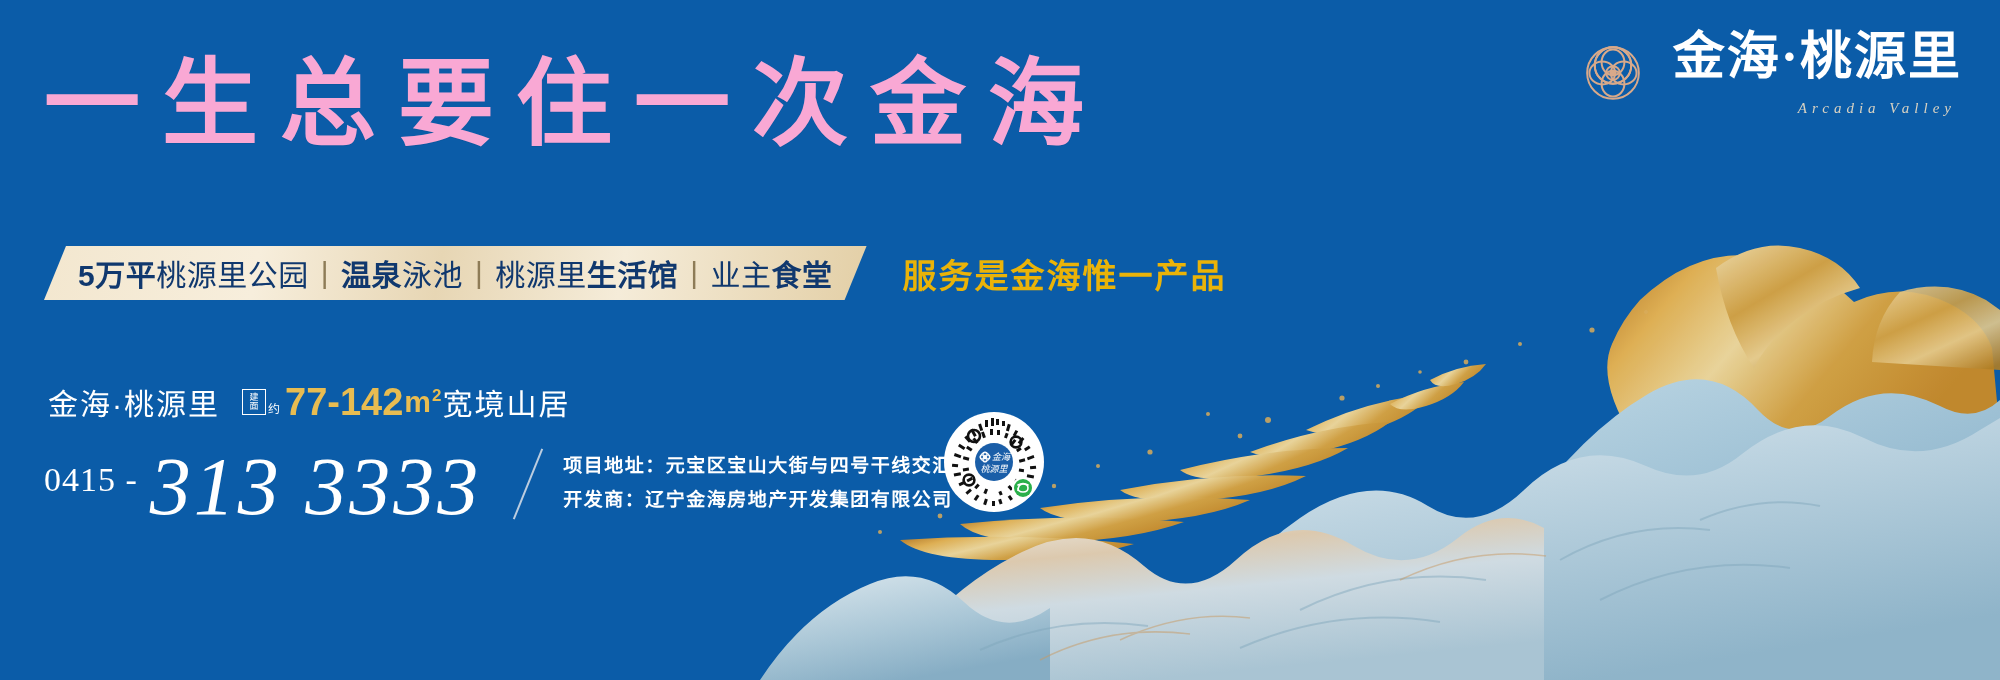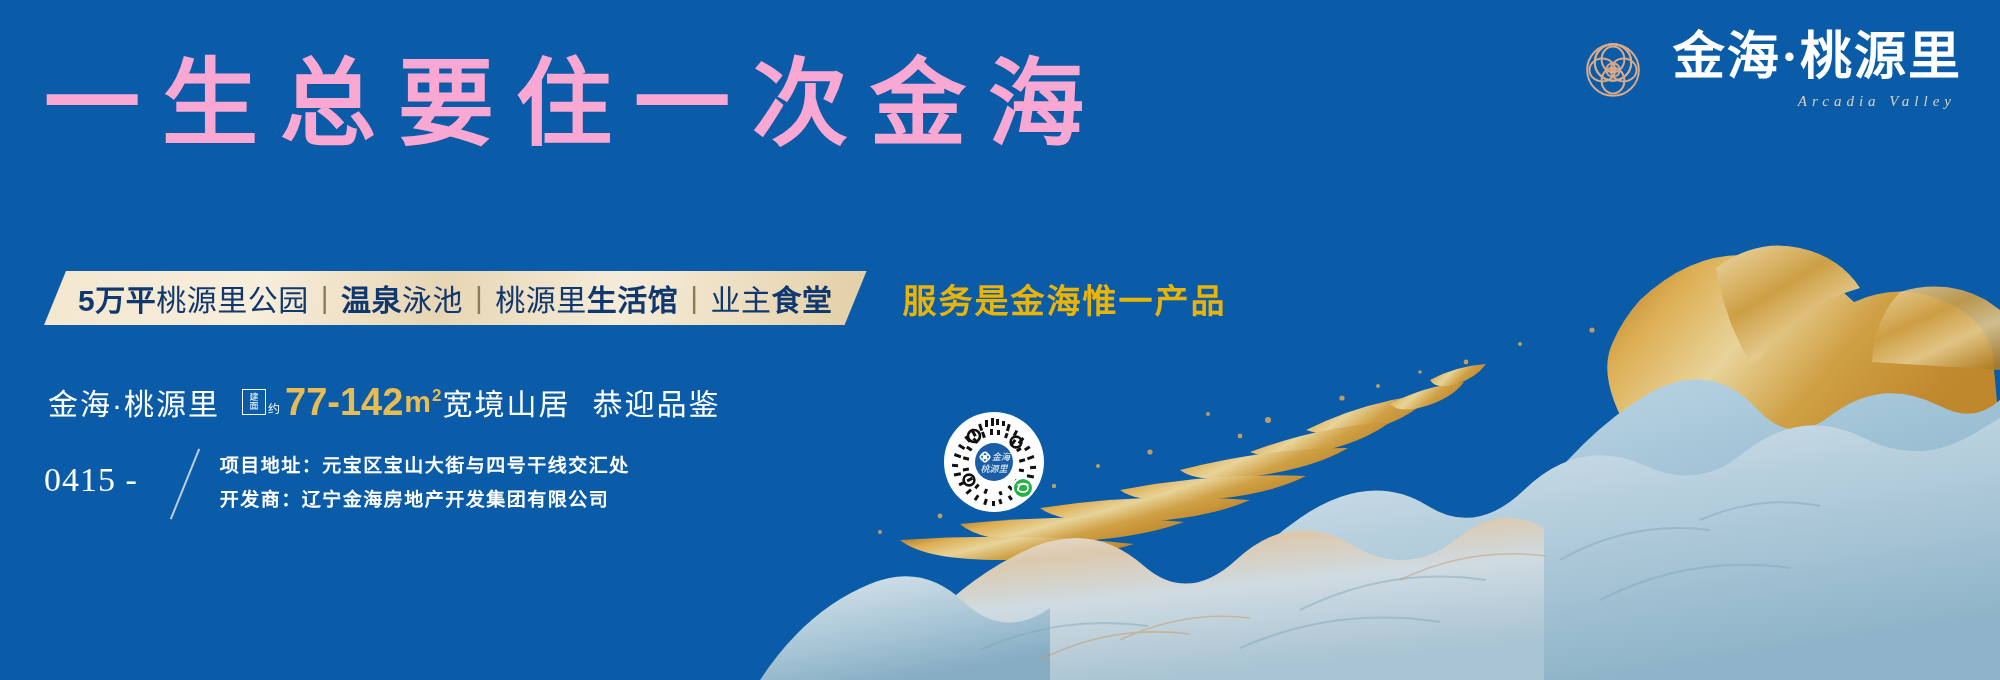--- a/index.html
+++ b/index.html
@@ -45,21 +45,21 @@
     line-height: 1.05;
     font-weight: 700;
     white-space: nowrap;
   }
   .logo-sub {
     font-family: "Liberation Serif", "DejaVu Serif", serif;
     font-style: italic;
     font-size: 15px;
     letter-spacing: 5px;
     color: #d8d2c2;
-    margin-top: 8px;
+    margin-top: 15px;
     margin-right: 6px;
     white-space: nowrap;
   }
 
   
   .headline {
     position: absolute;
     left: 44px;
     top: 48px;
     font-family: "Liberation Serif", "DejaVu Serif", serif;
@@ -75,21 +75,20 @@
 
   
   .ribbon-row {
     position: absolute;
     left: 44px;
     top: 246px;
     display: flex;
     align-items: center;
     gap: 36px;
     white-space: nowrap;
-    margin-top: 25px;
   }
   .ribbon {
     position: relative;
     height: 54px;
     display: flex;
     align-items: center;
     padding: 0 34px 0 34px;
     background: linear-gradient(100deg,
                 #f3e7cf 0%,
                 #f7eedc 26%,
@@ -365,25 +364,25 @@
       <span class="badge-box">
         <span>建</span>
         <span>面</span>
       </span>
       <span class="badge-yue">约</span>
     </span>
     <span class="spec-area">77-142</span>
     <span class="spec-unit"><span>m</span><sup>2</sup></span>
     <span class="spec-tail">宽境山居</span>
     <span class="spec-gap"></span>
-    <span class="spec-tail">恭迎品鉴</span>
   </div>
 
   <div class="contact-row">
     <span class="area-code"><span>0415</span> <span>-</span></span>
+    <span class="phone">313 3333</span>
     <span class="divider-slash"></span>
     <span class="addr-block">
       <span class="addr-line">项目地址：元宝区宝山大街与四号干线交汇处</span>
       <span class="addr-line">开发商：辽宁金海房地产开发集团有限公司</span>
     </span>
   </div>
 
   <div class="qr">
     <svg viewBox="0 0 100 100" xmlns="http://www.w3.org/2000/svg">
       <circle cx="50" cy="50" r="50" fill="#ffffff"></circle>

